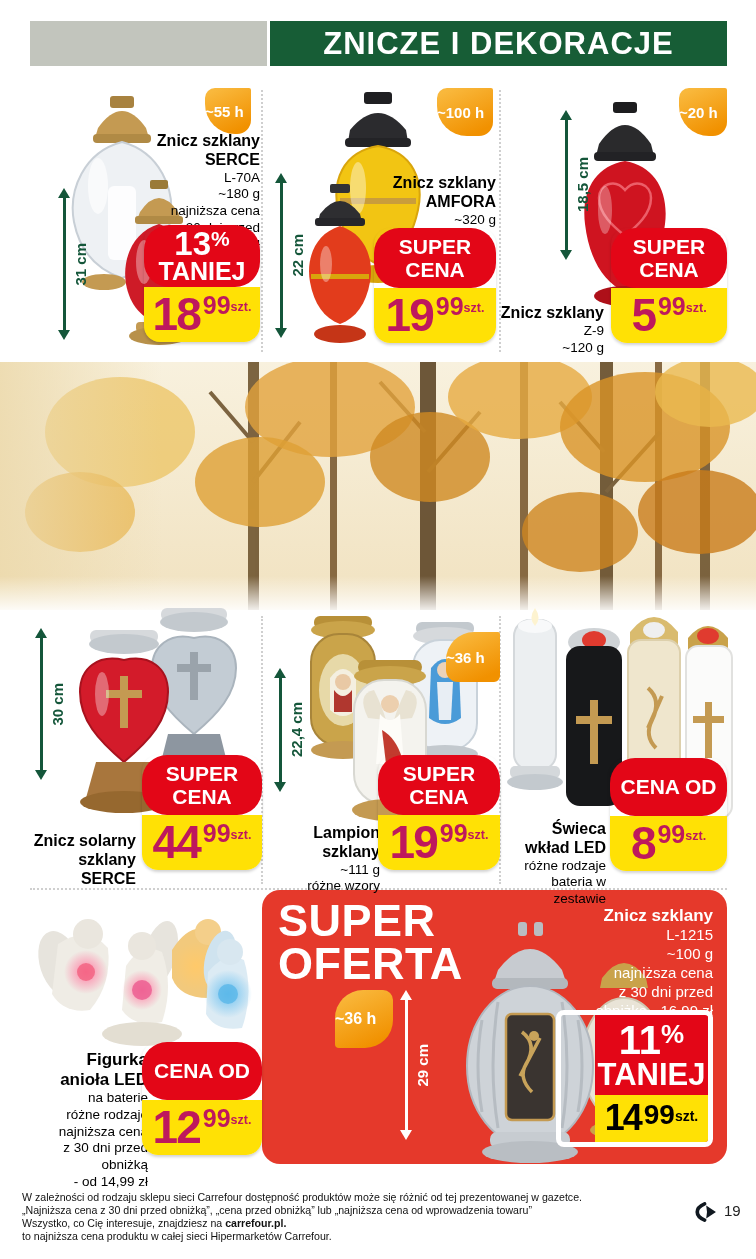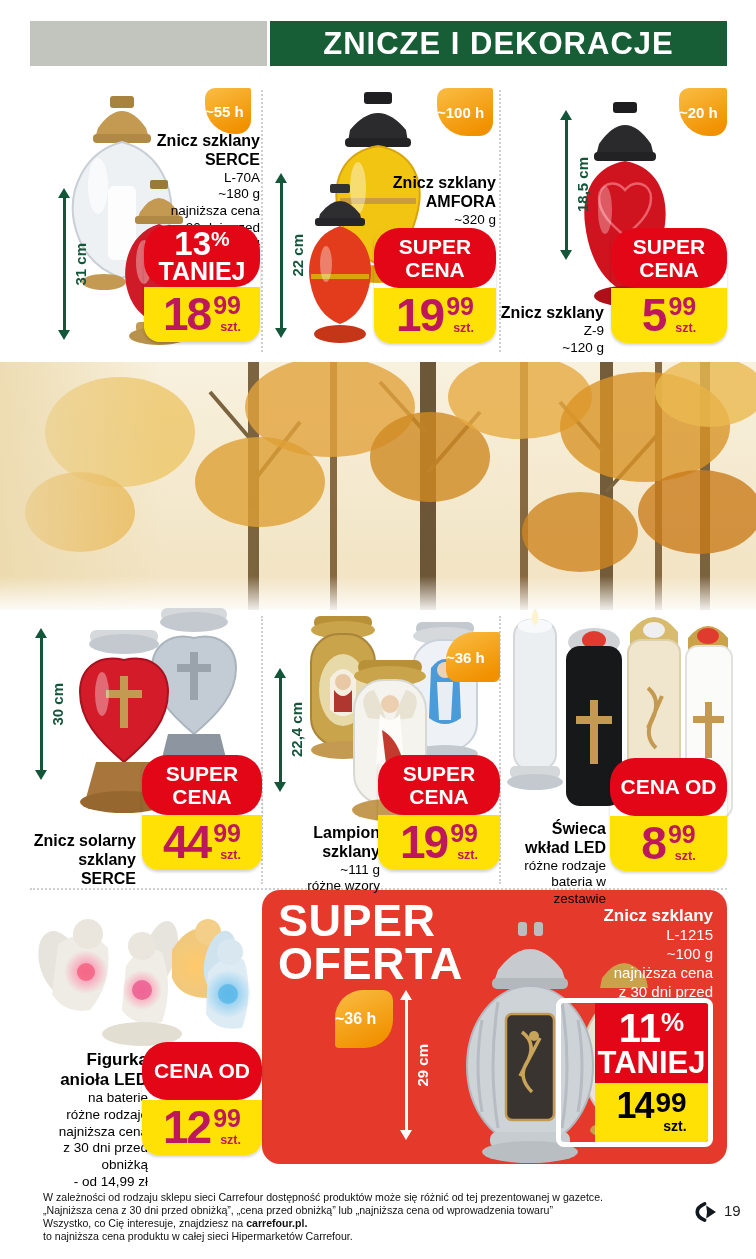--- a/index.html
+++ b/index.html
@@ -54,46 +54,46 @@
   .ptag .top{ background:var(--red); color:#fff; text-align:center;
     display:flex; flex-direction:column; justify-content:center;border-radius:25px; }
   .ptag .top.h60{ height:60px; } .ptag .top.h62{ height:62px; }
   .pct-line{ font-size:33px; font-weight:bold; line-height:.95; }
   .pct-line .sign{ font-size:21px; vertical-align:9px; }
   .word{ font-size:25px; font-weight:bold; line-height:1; }
   .lab{ font-size:21px; font-weight:bold; line-height:1.1; display:block; }
   .ptag .bottom{ background:var(--yellow); color:#be185d; }
   .pr{ display:flex; justify-content:center; align-items:flex-start; padding:7px 2px 8px; }
   .pr .int{ font-size:46px; font-weight:bold; line-height:.88; letter-spacing:-2px; }
-  .pr .rgt{ display:flex; flex-direction:column; align-items:flex-end; margin-left:3px; }
+  .pr .rgt{ display:flex; flex-direction:row; align-items:center; margin-left:3px; }
   .pr .sup{ font-size:25px; font-weight:bold; line-height:.9; }
   .pr .unit{ font-size:12.5px; font-weight:bold; margin-top:3px; }
 
   
   .photo{ position:absolute; left:0; top:362px; width:756px; height:248px; z-index:0; }
 
   
   .offer{ position:absolute; left:262px; top:890px; width:465px; height:274px;
     background:var(--offer-red); border-radius:18px; z-index:1; }
   .otitle{ position:absolute; left:16px; top:10px; color:#fff; font-weight:bold;
     font-size:45px; line-height:.95; letter-spacing:.5px; z-index:3;}
   .otext{ position:absolute; right:14px; top:16px; width:200px; text-align:right; color:#fff; z-index:3;}
   .otext .tname{ font-size:17px; }
   .otext .treg{ font-size:15px; line-height:1.26; }
-  .otag{ position:absolute; right:14px; top:108px; width:157px; border:5px solid #fff;
+  .otag{ position:absolute; right:14px; top:120px; width:157px; border:5px solid #fff;
     border-radius:8px; overflow:hidden; z-index:8;padding-left:34px; }
   .otag .top{ background:var(--red); color:#fff; text-align:center; height:80px;
     display:flex; flex-direction:column; justify-content:center;}
   .otag .pct-line{ font-size:40px; } .otag .pct-line .sign{ font-size:26px; vertical-align:11px; }
   .otag .word{ font-size:31px; }
   .otag .bottom{ background:var(--yellow); }
   .otag .pr .int{ font-size:36px; } .otag .pr .sup{ font-size:28px; } .otag .pr .unit{ font-size:14px; }
 
   
-  .footer{ position:absolute; left:43px; top:1191px; width:630px; font-size:10.6px; line-height:1.24; color:#111; }
+  .footer{ position:absolute; left:22px; top:1191px; width:630px; font-size:10.6px; line-height:1.24; color:#111; }
   .footer b{ font-weight:bold; }
   .pageno{ position:absolute; left:724px; top:1202px; font-size:15px; color:#222; }
   .clogo{ position:absolute; left:694px; top:1202px; width:26px; height:20px; }
 
   svg{ display:block; }
   .psvg{ position:absolute; z-index:2; }
 </style>
 </head>
 <body>
 

